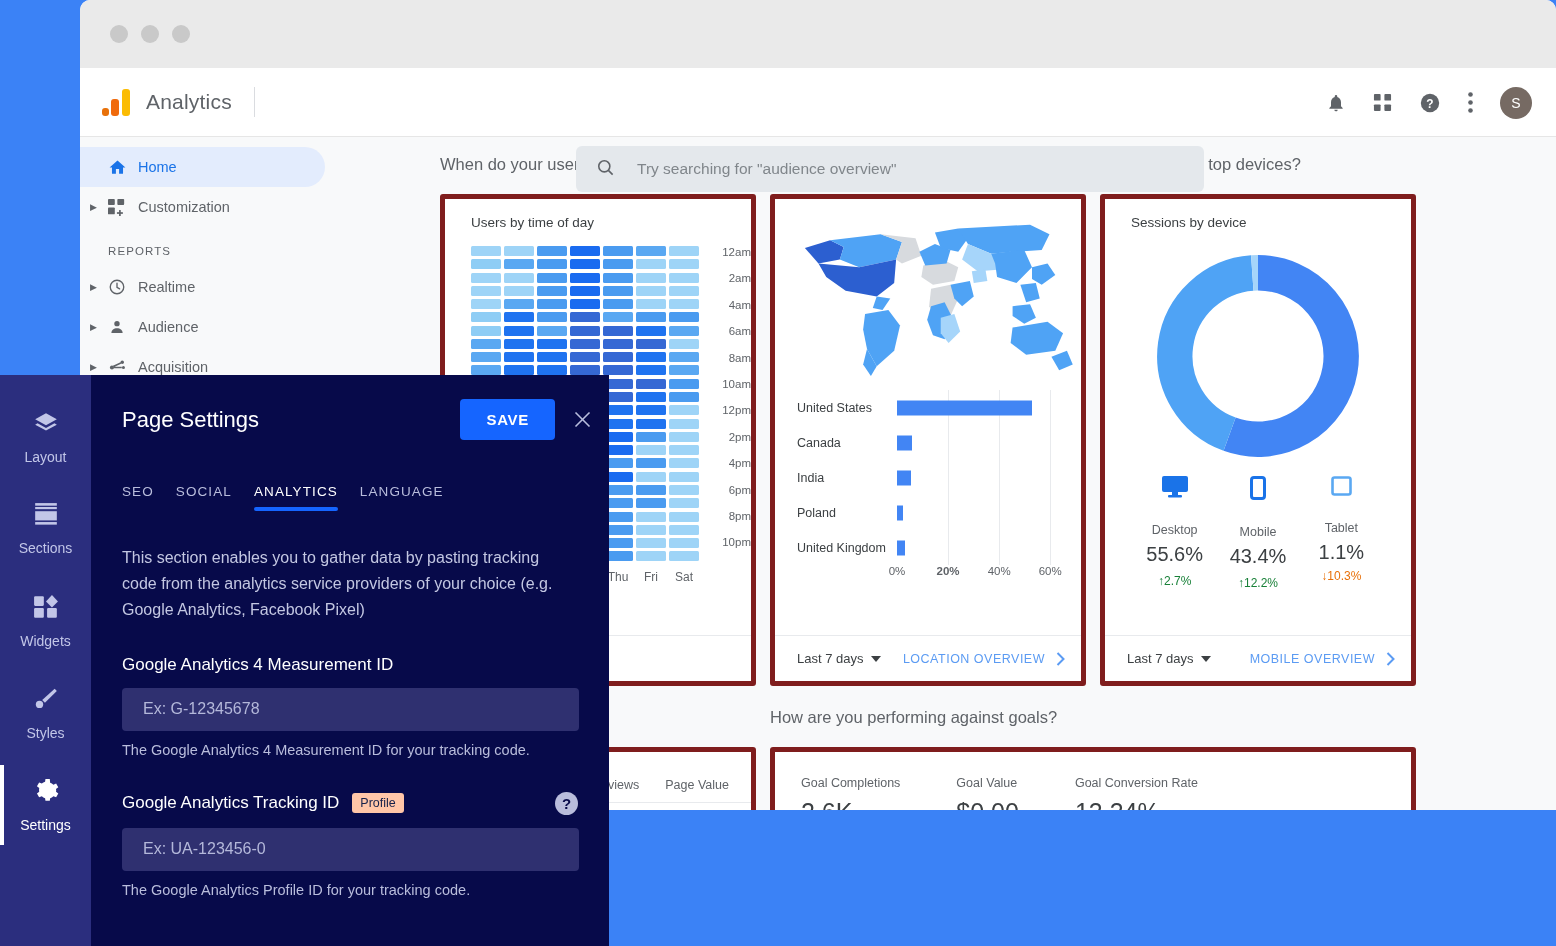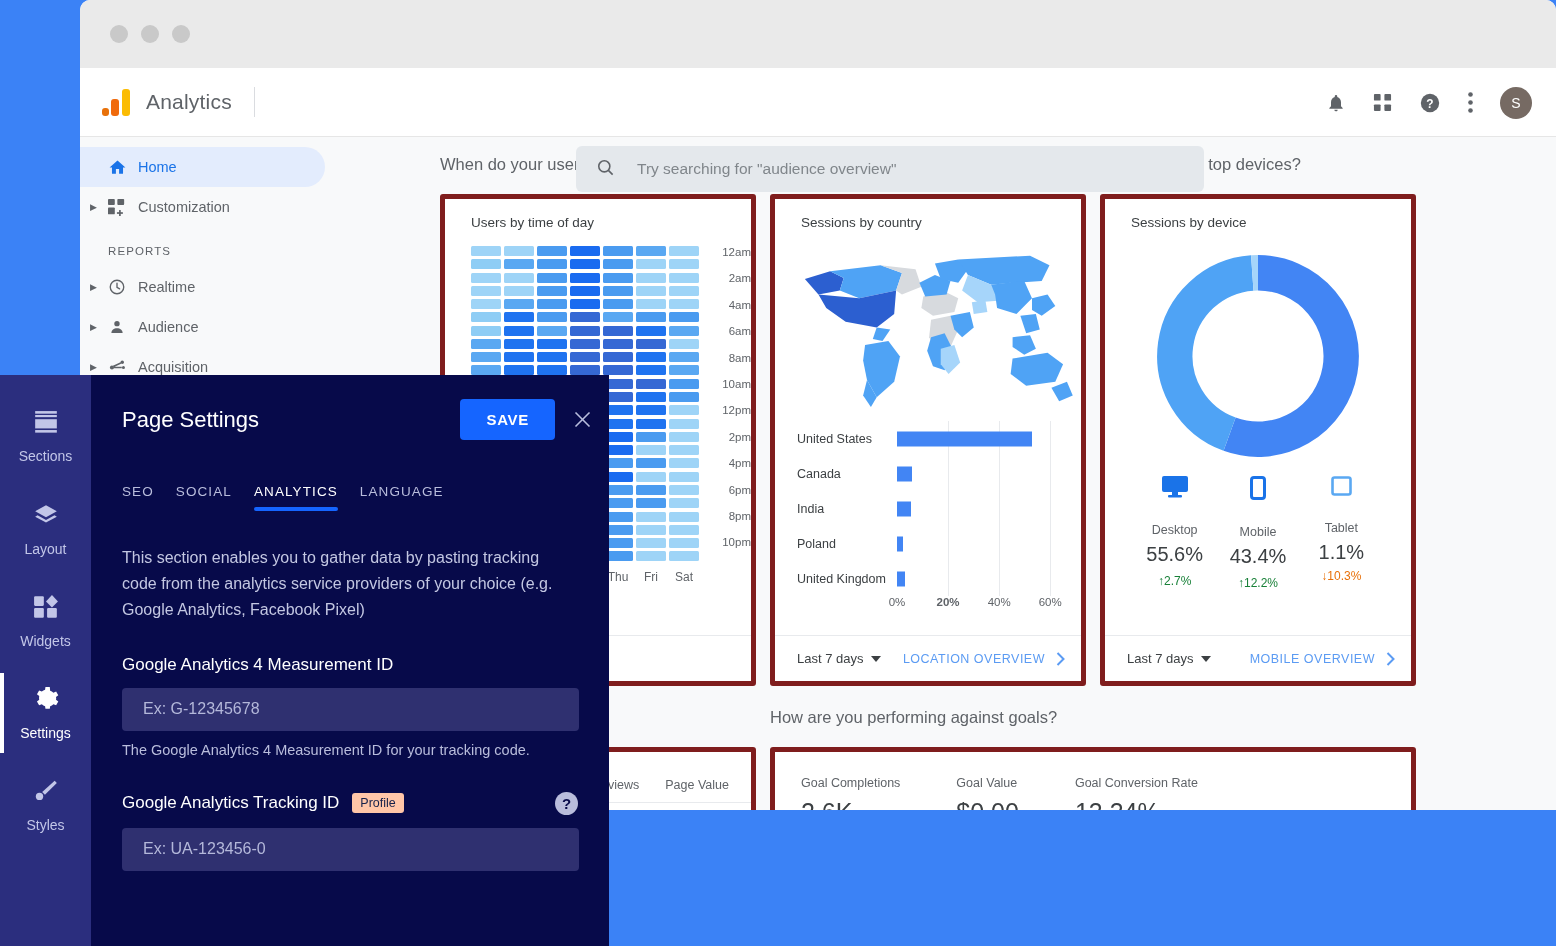--- a/index.html
+++ b/index.html
@@ -536,21 +536,20 @@
                     <span>950</span>
                   </div>
               </div>
               <div class="card-foot"></div>
             </div>
           </div>
 
           <div class="q-col">
             <div class="q-title">Where are your users?</div>
             <div class="card" style="height:492px">
-              <div class="card-title">Sessions by country</div>
 
               <div style="padding:14px 8px 0 10px">
                 <svg width="296" height="165" viewBox="0 0 300 170">
                   <g fill="#4fa3f5">
                     <path d="M18 36 L44 28 L58 35 L54 48 L32 52 Z" fill="#2c5fd0"></path>
                     <path d="M44 28 L96 22 L118 30 L112 48 L74 56 L54 48 L58 35 Z" fill="#4fa3f5"></path>
                     <path d="M96 22 L132 26 L138 44 L118 52 L112 48 L118 30 Z" fill="#d7dade"></path>
                     <path d="M32 52 L74 56 L112 48 L110 72 L92 86 L60 80 L40 66 Z" fill="#2c5fd0"></path>
                     <path d="M92 86 L106 88 L98 100 L88 98 Z" fill="#4fa3f5"></path>
                     <path d="M80 104 L104 100 L116 116 L110 142 L92 158 L82 140 L78 120 Z" fill="#4fa3f5"></path>
@@ -722,56 +721,56 @@
             </div>
           </div>
         </div>
 
       </main>
     </div>
   </div>
 
   <div class="rail" id="rail">
       <div class="rail-item">
+        <span><svg width="26" height="26" viewBox="0 0 24 24" fill="currentColor">
+            <path d="M12 3 2 8.5 12 14l10-5.5z"></path>
+            <path d="M2 13.5 12 19l10-5.5-2.2-1.2L12 16.5 4.2 12.3z"></path>
+          </svg></span>
+        <span class="rail-label">Layout</span>
+      </div>
+      <div class="rail-item">
         <span><svg width="26" height="24" viewBox="0 0 24 22" fill="currentColor">
             <rect x="2" y="0" width="20" height="2.4"></rect>
             <rect x="2" y="3.6" width="20" height="2"></rect>
             <rect x="2" y="7.5" width="20" height="8.5"></rect>
             <rect x="2" y="17.5" width="20" height="2.4"></rect>
           </svg></span>
         <span class="rail-label">Sections</span>
       </div>
       <div class="rail-item">
         <span><svg width="26" height="26" viewBox="0 0 24 24" fill="currentColor">
-            <path d="M12 3 2 8.5 12 14l10-5.5z"></path>
-            <path d="M2 13.5 12 19l10-5.5-2.2-1.2L12 16.5 4.2 12.3z"></path>
-          </svg></span>
-        <span class="rail-label">Layout</span>
-      </div>
-      <div class="rail-item">
-        <span><svg width="26" height="26" viewBox="0 0 24 24" fill="currentColor">
             <rect x="1" y="2" width="9" height="9" rx="1"></rect>
             <rect x="1" y="13" width="9" height="9" rx="1"></rect>
             <rect x="13" y="13" width="9" height="9" rx="1"></rect>
             <path d="M17.5 1 L23 7 L17.5 12.5 L12 7 Z"></path>
           </svg></span>
         <span class="rail-label">Widgets</span>
       </div>
-      <div class="rail-item active">
-        <span><svg width="26" height="26" viewBox="0 0 24 24" fill="currentColor">
-            <path d="M12 8.5a3.5 3.5 0 100 7 3.5 3.5 0 000-7zm9.4 3.5c0-.6-.06-1.2-.16-1.75l2.1-1.6-2-3.5-2.5 1a7.9 7.9 0 00-3-1.75L15.5.9h-4l-.35 2.5a7.9 7.9 0 00-3 1.75l-2.5-1-2 3.5 2.1 1.6c-.1.55-.16 1.15-.16 1.75s.06 1.2.16 1.75l-2.1 1.6 2 3.5 2.5-1a7.9 7.9 0 003 1.75l.35 2.5h4l.35-2.5a7.9 7.9 0 003-1.75l2.5 1 2-3.5-2.1-1.6c.1-.55.16-1.15.16-1.75z"></path>
-          </svg></span>
-        <span class="rail-label">Settings</span>
-      </div>
       <div class="rail-item">
         <span><svg width="26" height="26" viewBox="0 0 24 24" fill="currentColor">
             <path d="M20 2.5 L22 4.5 L11 15.5 L8.5 13 Z"></path>
             <circle cx="6" cy="17" r="3.4"></circle>
           </svg></span>
         <span class="rail-label">Styles</span>
+      </div>
+      <div class="rail-item active">
+        <span><svg width="26" height="26" viewBox="0 0 24 24" fill="currentColor">
+            <path d="M12 8.5a3.5 3.5 0 100 7 3.5 3.5 0 000-7zm9.4 3.5c0-.6-.06-1.2-.16-1.75l2.1-1.6-2-3.5-2.5 1a7.9 7.9 0 00-3-1.75L15.5.9h-4l-.35 2.5a7.9 7.9 0 00-3 1.75l-2.5-1-2 3.5 2.1 1.6c-.1.55-.16 1.15-.16 1.75s.06 1.2.16 1.75l-2.1 1.6 2 3.5 2.5-1a7.9 7.9 0 003 1.75l.35 2.5h4l.35-2.5a7.9 7.9 0 003-1.75l2.5 1 2-3.5-2.1-1.6c.1-.55.16-1.15.16-1.75z"></path>
+          </svg></span>
+        <span class="rail-label">Settings</span>
       </div>
     </div>
 
   <aside class="panel">
     <div class="panel-head">
       <span class="panel-title">Page Settings</span>
       <button class="save-btn">SAVE</button>
       <span class="close-x">
         <svg width="21" height="21" viewBox="0 0 24 24" stroke="#b9bddc" stroke-width="1.9" fill="none">
           <line x1="4" y1="4" x2="20" y2="20"></line>
@@ -796,15 +795,16 @@
     <input class="field-input" type="text" placeholder="Ex: G-12345678" style="">
     <div class="field-help">The Google Analytics 4 Measurement ID for your tracking code.</div>
 
     
     <div class="field-label">
       <span>Google Analytics Tracking ID</span>
       <span class="badge">Profile</span>
       <span class="help-q">?</span>
     </div>
     <input class="field-input" type="text" placeholder="Ex: UA-123456-0" style="">
+    <div class="field-help">The Google Analytics Profile ID for your tracking code.</div>
   </aside>
 
 </div>
 
 </body></html>

